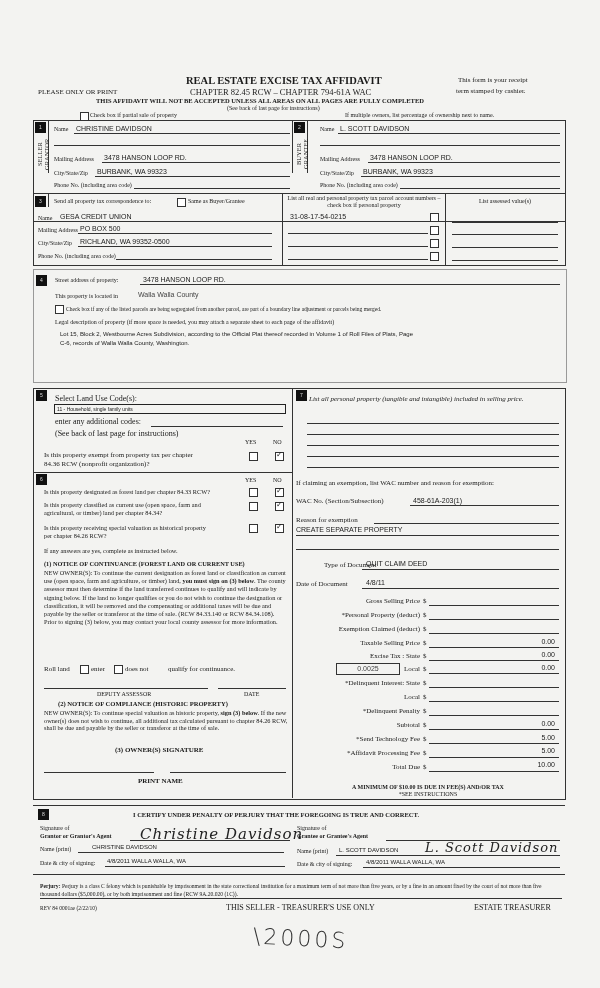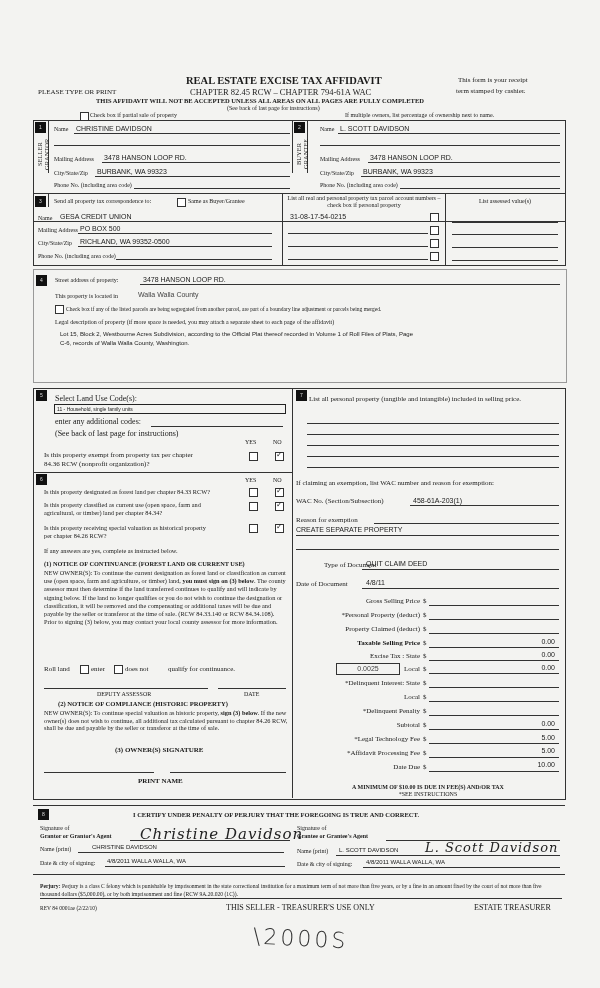--- a/index.html
+++ b/index.html
@@ -18,21 +18,21 @@
   .vtext{position:absolute;writing-mode:vertical-rl;transform:rotate(180deg);font-size:6.5px;text-align:center;line-height:7px;}
   .right{text-align:right;}
   .center{text-align:center;}
   .sig{font-family:"DejaVu Serif",serif;font-style:italic;font-size:15px;color:#222;letter-spacing:1px;}
 </style>
 </head>
 <body>
 
 <div class="page">
 
-  <div class="abs f7" style="left:38px;top:88px;">PLEASE TYPE OR PRINT</div>
+  <div class="abs f7" style="left:38px;top:88px;">PLEASE ONLY OR PRINT</div>
   <div class="abs b" style="left:186px;top:75px;font-size:10.5px;">REAL ESTATE EXCISE TAX AFFIDAVIT</div>
   <div class="abs" style="left:190px;top:87px;font-size:8.5px;">CHAPTER 82.45 RCW – CHAPTER 794-61A WAC</div>
   <div class="abs f7" style="left:458px;top:76px;">This form is your receipt</div>
   <div class="abs f7" style="left:456px;top:87px;">term stamped by cashier.</div>
   <div class="abs b" style="left:96px;top:97px;font-size:6.5px;">THIS AFFIDAVIT WILL NOT BE ACCEPTED UNLESS ALL AREAS ON ALL PAGES ARE FULLY COMPLETED</div>
   <div class="abs f6" style="left:227px;top:105px;">(See back of last page for instructions)</div>
   <div class="chk" style="left:80px;top:112px;"></div>
   <div class="abs f6" style="left:90px;top:112px;">Check box if partial sale of property</div>
   <div class="abs f6" style="left:345px;top:112px;">If multiple owners, list percentage of ownership next to name.</div>
 
@@ -168,21 +168,21 @@
   <div class="abs f6" style="left:97px;top:691px;">DEPUTY ASSESSOR</div>
   <div class="abs f6" style="left:244px;top:691px;">DATE</div>
   <div class="abs b" style="left:58px;top:700px;font-size:6.6px;">(2) NOTICE OF COMPLIANCE (HISTORIC PROPERTY)</div>
   <div class="abs" style="left:44px;top:709px;width:244px;font-size:6.3px;line-height:7.6px;"><span>NEW OWNER(S): To continue special valuation as historic property, </span><b>sign (3) below</b><span>. If the new owner(s) does not wish to continue, all additional tax calculated pursuant to chapter 84.26 RCW, shall be due and payable by the seller or transferor at the time of sale.</span></div>
   <div class="abs b f7" style="left:115px;top:746px;">(3)  OWNER(S) SIGNATURE</div>
   <div class="line" style="left:44px;top:772px;width:110px;"></div>
   <div class="line" style="left:170px;top:772px;width:116px;"></div>
   <div class="abs b f7" style="left:138px;top:777px;">PRINT NAME</div>
 
   <div class="badge" style="left:296px;top:390px;">7</div>
-  <div class="abs f7" style="left:309px;top:394px;width:250px;line-height:11px;">List all  personal property (tangible and intangible) included in selling price.</div>
+  <div class="abs f7" style="left:309px;top:394px;width:250px;line-height:11px;font-style:italic;">List all  personal property (tangible and intangible) included in selling price.</div>
   <div class="line" style="left:307px;top:423px;width:252px;"></div>
   <div class="line" style="left:307px;top:434px;width:252px;"></div>
   <div class="line" style="left:307px;top:445px;width:252px;"></div>
   <div class="line" style="left:307px;top:456px;width:252px;"></div>
   <div class="line" style="left:307px;top:467px;width:252px;"></div>
   <div class="abs f7" style="left:296px;top:479px;">If claiming an exemption, list WAC number and reason for exemption:</div>
   <div class="abs f7" style="left:296px;top:497px;">WAC No. (Section/Subsection)</div>
   <div class="line" style="left:410px;top:505px;width:149px;"></div>
   <div class="abs val" style="left:413px;top:497px;">458-61A-203(1)</div>
   <div class="abs f7" style="left:296px;top:516px;">Reason for exemption</div>
@@ -201,26 +201,26 @@
     <div class="abs f7 right" style="left:0;top:0px;width:124px;">Gross Selling Price</div>
     <div class="abs f7" style="left:127px;top:0px;">$</div>
     <div class="line" style="left:133px;top:8px;width:130px;"></div>
     <div class="abs val right" style="left:133px;top:-1px;width:126px;"></div>
 
     <div class="abs f7 right" style="left:0;top:14px;width:124px;">*Personal Property (deduct)</div>
     <div class="abs f7" style="left:127px;top:14px;">$</div>
     <div class="line" style="left:133px;top:22px;width:130px;"></div>
     <div class="abs val right" style="left:133px;top:13px;width:126px;"></div>
 
-    <div class="abs f7 right" style="left:0;top:28px;width:124px;">Property Claimed (deduct)</div>
+    <div class="abs f7 right" style="left:0;top:28px;width:124px;">Exemption Claimed (deduct)</div>
     <div class="abs f7" style="left:127px;top:28px;">$</div>
     <div class="line" style="left:133px;top:36px;width:130px;"></div>
     <div class="abs val right" style="left:133px;top:27px;width:126px;"></div>
 
-    <div class="abs f7 right" style="left:0;top:42px;width:124px;font-weight:bold;">Taxable Selling Price</div>
+    <div class="abs f7 right" style="left:0;top:42px;width:124px;">Taxable Selling Price</div>
     <div class="abs f7" style="left:127px;top:42px;">$</div>
     <div class="line" style="left:133px;top:50px;width:130px;"></div>
     <div class="abs val right" style="left:133px;top:41px;width:126px;">0.00</div>
 
     <div class="abs f7 right" style="left:0;top:55px;width:124px;">Excise Tax : State</div>
     <div class="abs f7" style="left:127px;top:55px;">$</div>
     <div class="line" style="left:133px;top:63px;width:130px;"></div>
     <div class="abs val right" style="left:133px;top:54px;width:126px;">0.00</div>
 
     <div class="abs sans center" style="left:40px;top:66px;width:62px;height:10px;border:1px solid #333;font-size:7px;line-height:10px;color:#444;">0.0025</div>
@@ -239,31 +239,31 @@
 
     <div class="abs f7 right" style="left:0;top:110px;width:124px;">*Delinquent Penalty</div>
     <div class="abs f7" style="left:127px;top:110px;">$</div>
     <div class="line" style="left:133px;top:118px;width:130px;"></div>
 
     <div class="abs f7 right" style="left:0;top:124px;width:124px;">Subtotal</div>
     <div class="abs f7" style="left:127px;top:124px;">$</div>
     <div class="line" style="left:133px;top:132px;width:130px;"></div>
     <div class="abs val right" style="left:133px;top:123px;width:126px;">0.00</div>
 
-    <div class="abs f7 right" style="left:0;top:138px;width:124px;">*Legal Technology Fee</div>
+    <div class="abs f7 right" style="left:0;top:138px;width:124px;">*Send Technology Fee</div>
     <div class="abs f7" style="left:127px;top:138px;">$</div>
     <div class="line" style="left:133px;top:146px;width:130px;"></div>
     <div class="abs val right" style="left:133px;top:137px;width:126px;">5.00</div>
 
     <div class="abs f7 right" style="left:0;top:152px;width:124px;">*Affidavit Processing Fee</div>
     <div class="abs f7" style="left:127px;top:152px;">$</div>
     <div class="line" style="left:133px;top:160px;width:130px;"></div>
     <div class="abs val right" style="left:133px;top:150px;width:126px;">5.00</div>
 
-    <div class="abs f7 right" style="left:0;top:166px;width:124px;">Date Due</div>
+    <div class="abs f7 right" style="left:0;top:166px;width:124px;">Total Due</div>
     <div class="abs f7" style="left:127px;top:166px;">$</div>
     <div class="line" style="left:133px;top:174px;width:130px;"></div>
     <div class="abs val right" style="left:133px;top:164px;width:126px;">10.00</div>
   </div>
   <div class="abs b f6 center" style="left:292px;top:784px;width:272px;">A MINIMUM OF $10.00 IS DUE IN FEE(S) AND/OR TAX</div>
   <div class="abs f6 center" style="left:292px;top:791px;width:272px;">*SEE INSTRUCTIONS</div>
 
   <div class="abs" style="left:33px;top:805px;width:532px;border-top:1px solid #333;"></div>
   <div class="badge" style="left:38px;top:809px;">8</div>
   <div class="abs b" style="left:133px;top:811px;font-size:6.5px;">I CERTIFY UNDER PENALTY OF PERJURY THAT THE FOREGOING IS TRUE AND CORRECT.</div>

